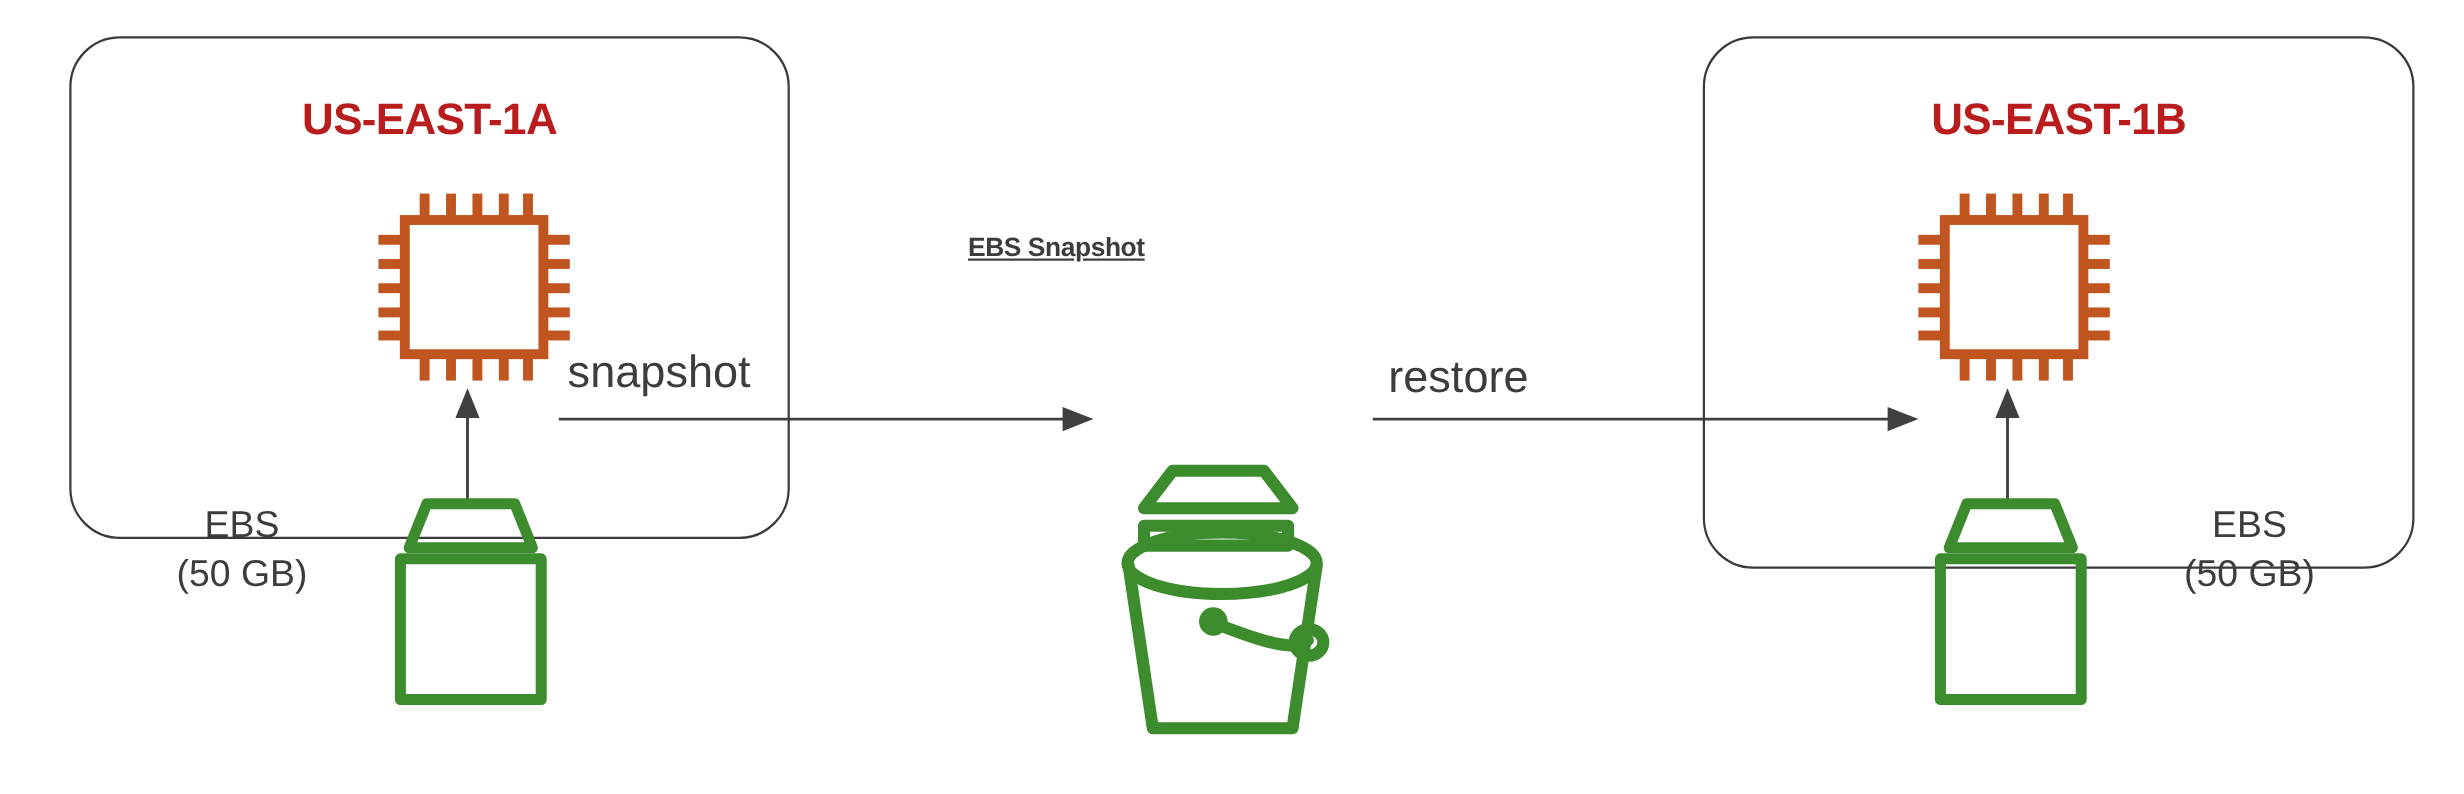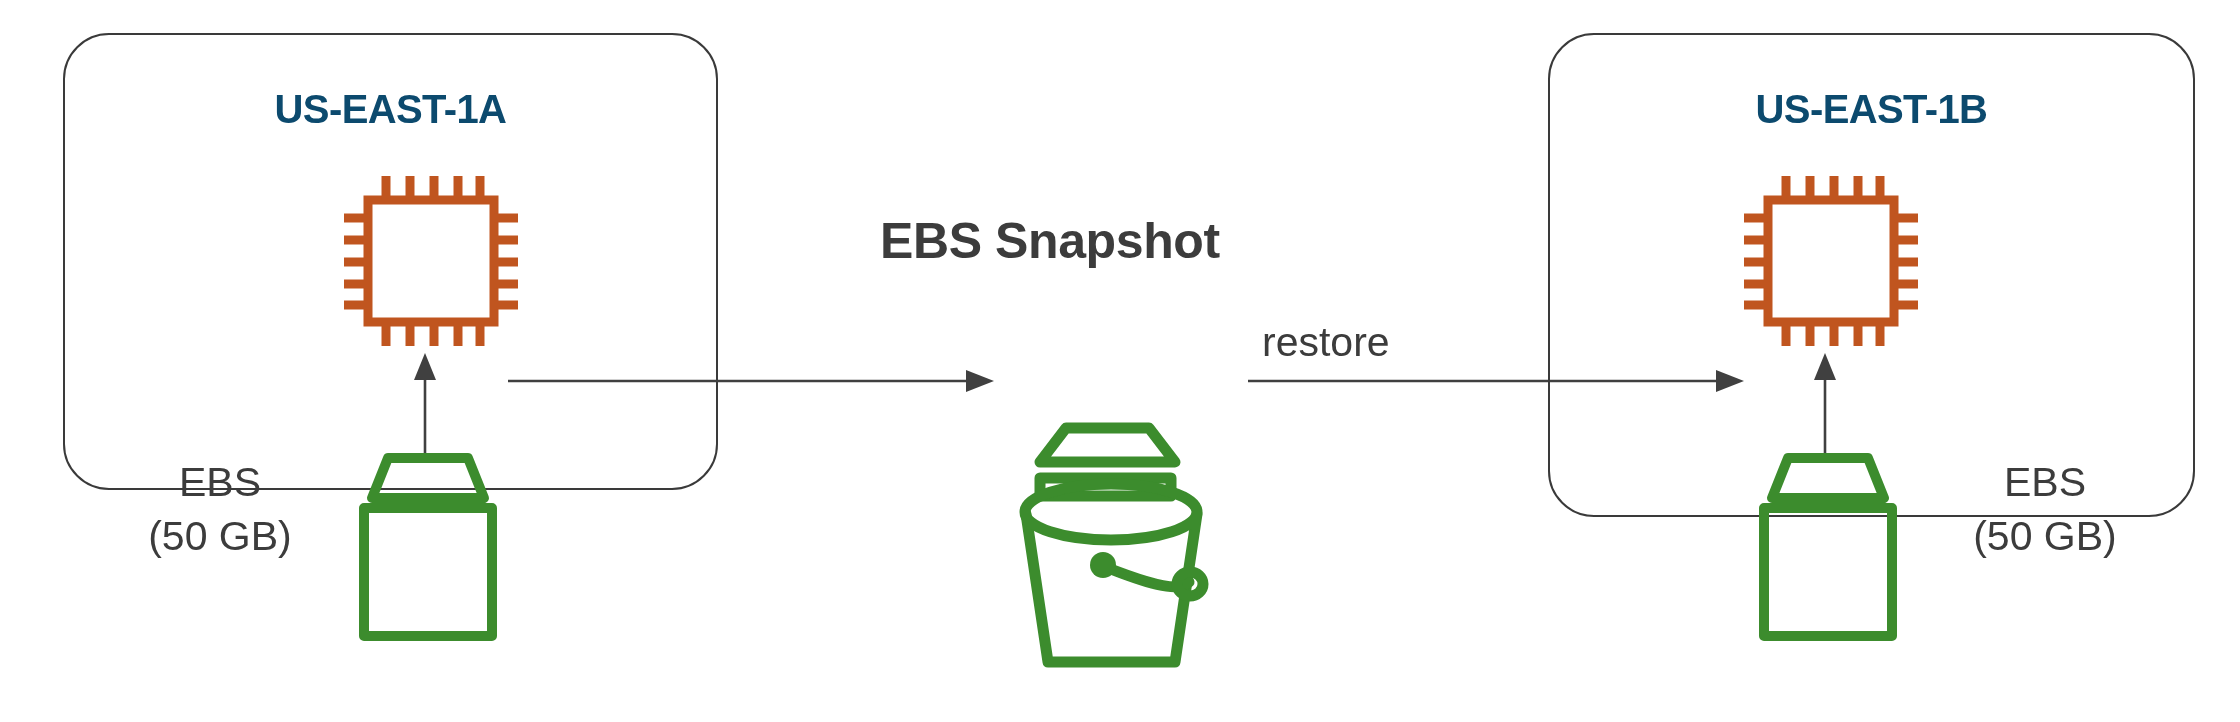--- a/index.html
+++ b/index.html
@@ -29,51 +29,51 @@
   #az-left  { left: 63px;   top: 33px; width: 655px; height: 457px; }
   #az-right { left: 1548px; top: 33px; width: 647px; height: 484px; }
 
   .az-title {
     position: absolute;
     top: 52px;
     width: 100%;
     text-align: center;
     font-size: 40px;
     font-weight: bold;
-    color: #0c4a6e;
+    color: #b91c1c;
     letter-spacing: -0.6px;
     white-space: nowrap;
   }
 
   .icon-abs { position: absolute; }
 
   .txt {
+    position: absolute;
+    color: #3c3c3c;
+    font-size: 34px;
+    line-height: 1.32;
+    white-space: nowrap;
+  }
+  .txt-center { text-align: center; }
+
+  .edge-label {
     position: absolute;
     color: #3c3c3c;
     font-size: 41px;
-    line-height: 1.32;
-    white-space: nowrap;
-  }
-  .txt-center { text-align: center; }
-
-  .edge-label {
-    position: absolute;
-    color: #3c3c3c;
-    font-size: 41px;
     white-space: nowrap;
   }
 
   .section-title {
     position: absolute;
-    font-size: 50px;
+    font-size: 24px;
     font-weight: bold;
     color: #3c3c3c;
     letter-spacing: -0.4px;
     white-space: nowrap;
-    text-align: center;
+    text-decoration: underline;
   }
 
   svg { display: block; overflow: visible; }
 </style>
 </head>
 <body>
 
 <div id="stage">
 
   <div class="az-box" id="az-left">
@@ -133,20 +133,21 @@
     <div>EBS</div>
     <div>(50 GB)</div>
   </div>
 
   <div class="icon-abs" style="left:508px; top:366px;">
     <svg width="490" height="30" viewBox="0 0 490 30">
       <line x1="0" y1="15" x2="462" y2="15" stroke="#404040" stroke-width="2.6"></line>
       <path d="M486 15 L458 26 L458 4 Z" fill="#404040"></path>
     </svg>
   </div>
+  <div class="edge-label" style="left:516px; top:315px;">snapshot</div>
 
   <div class="section-title" style="left:880px; top:212px; width:300px;">EBS Snapshot</div>
 
   <div class="icon-abs" style="left:1003px; top:404px;">
     <svg width="222" height="290" viewBox="0 0 222 290">
       <g stroke="#3C8C2D" stroke-width="11" fill="none" stroke-linejoin="round" stroke-linecap="round">
 
         <path d="M37 58 L63 24 L146 24 L172 58 Z"></path>
 
         <path d="M37 74 L168 74 L168 92 L37 92 Z"></path>

